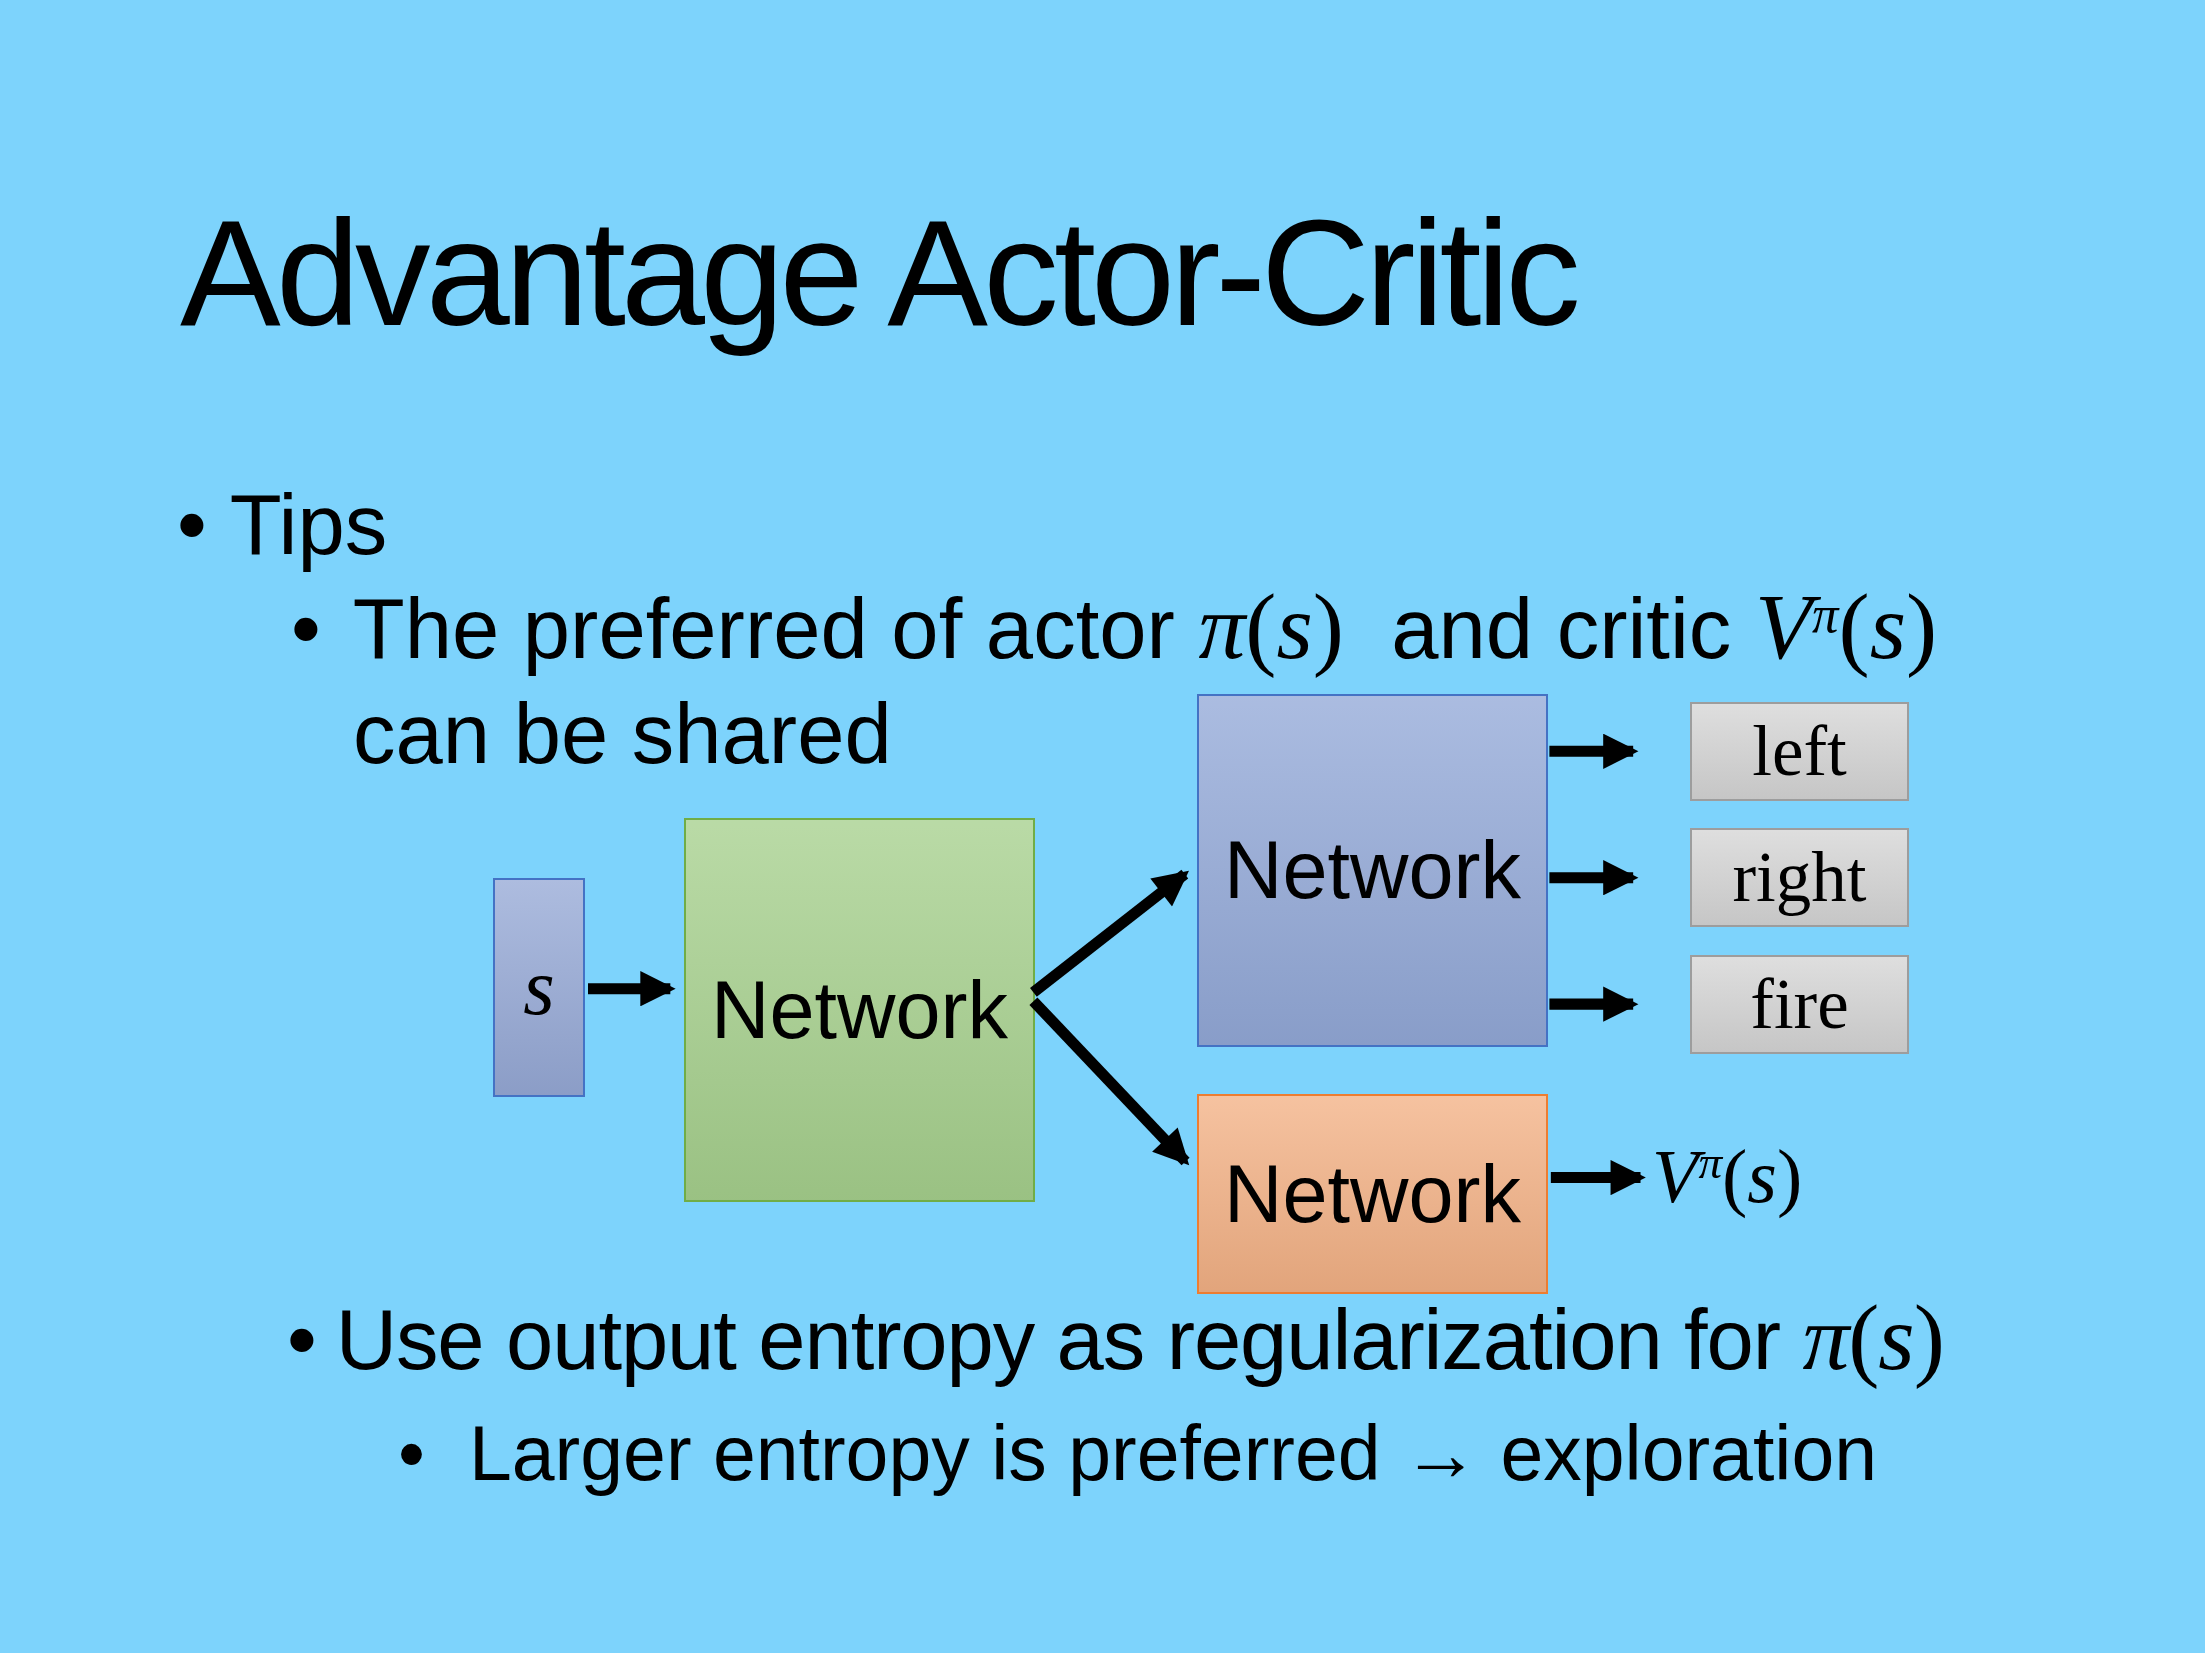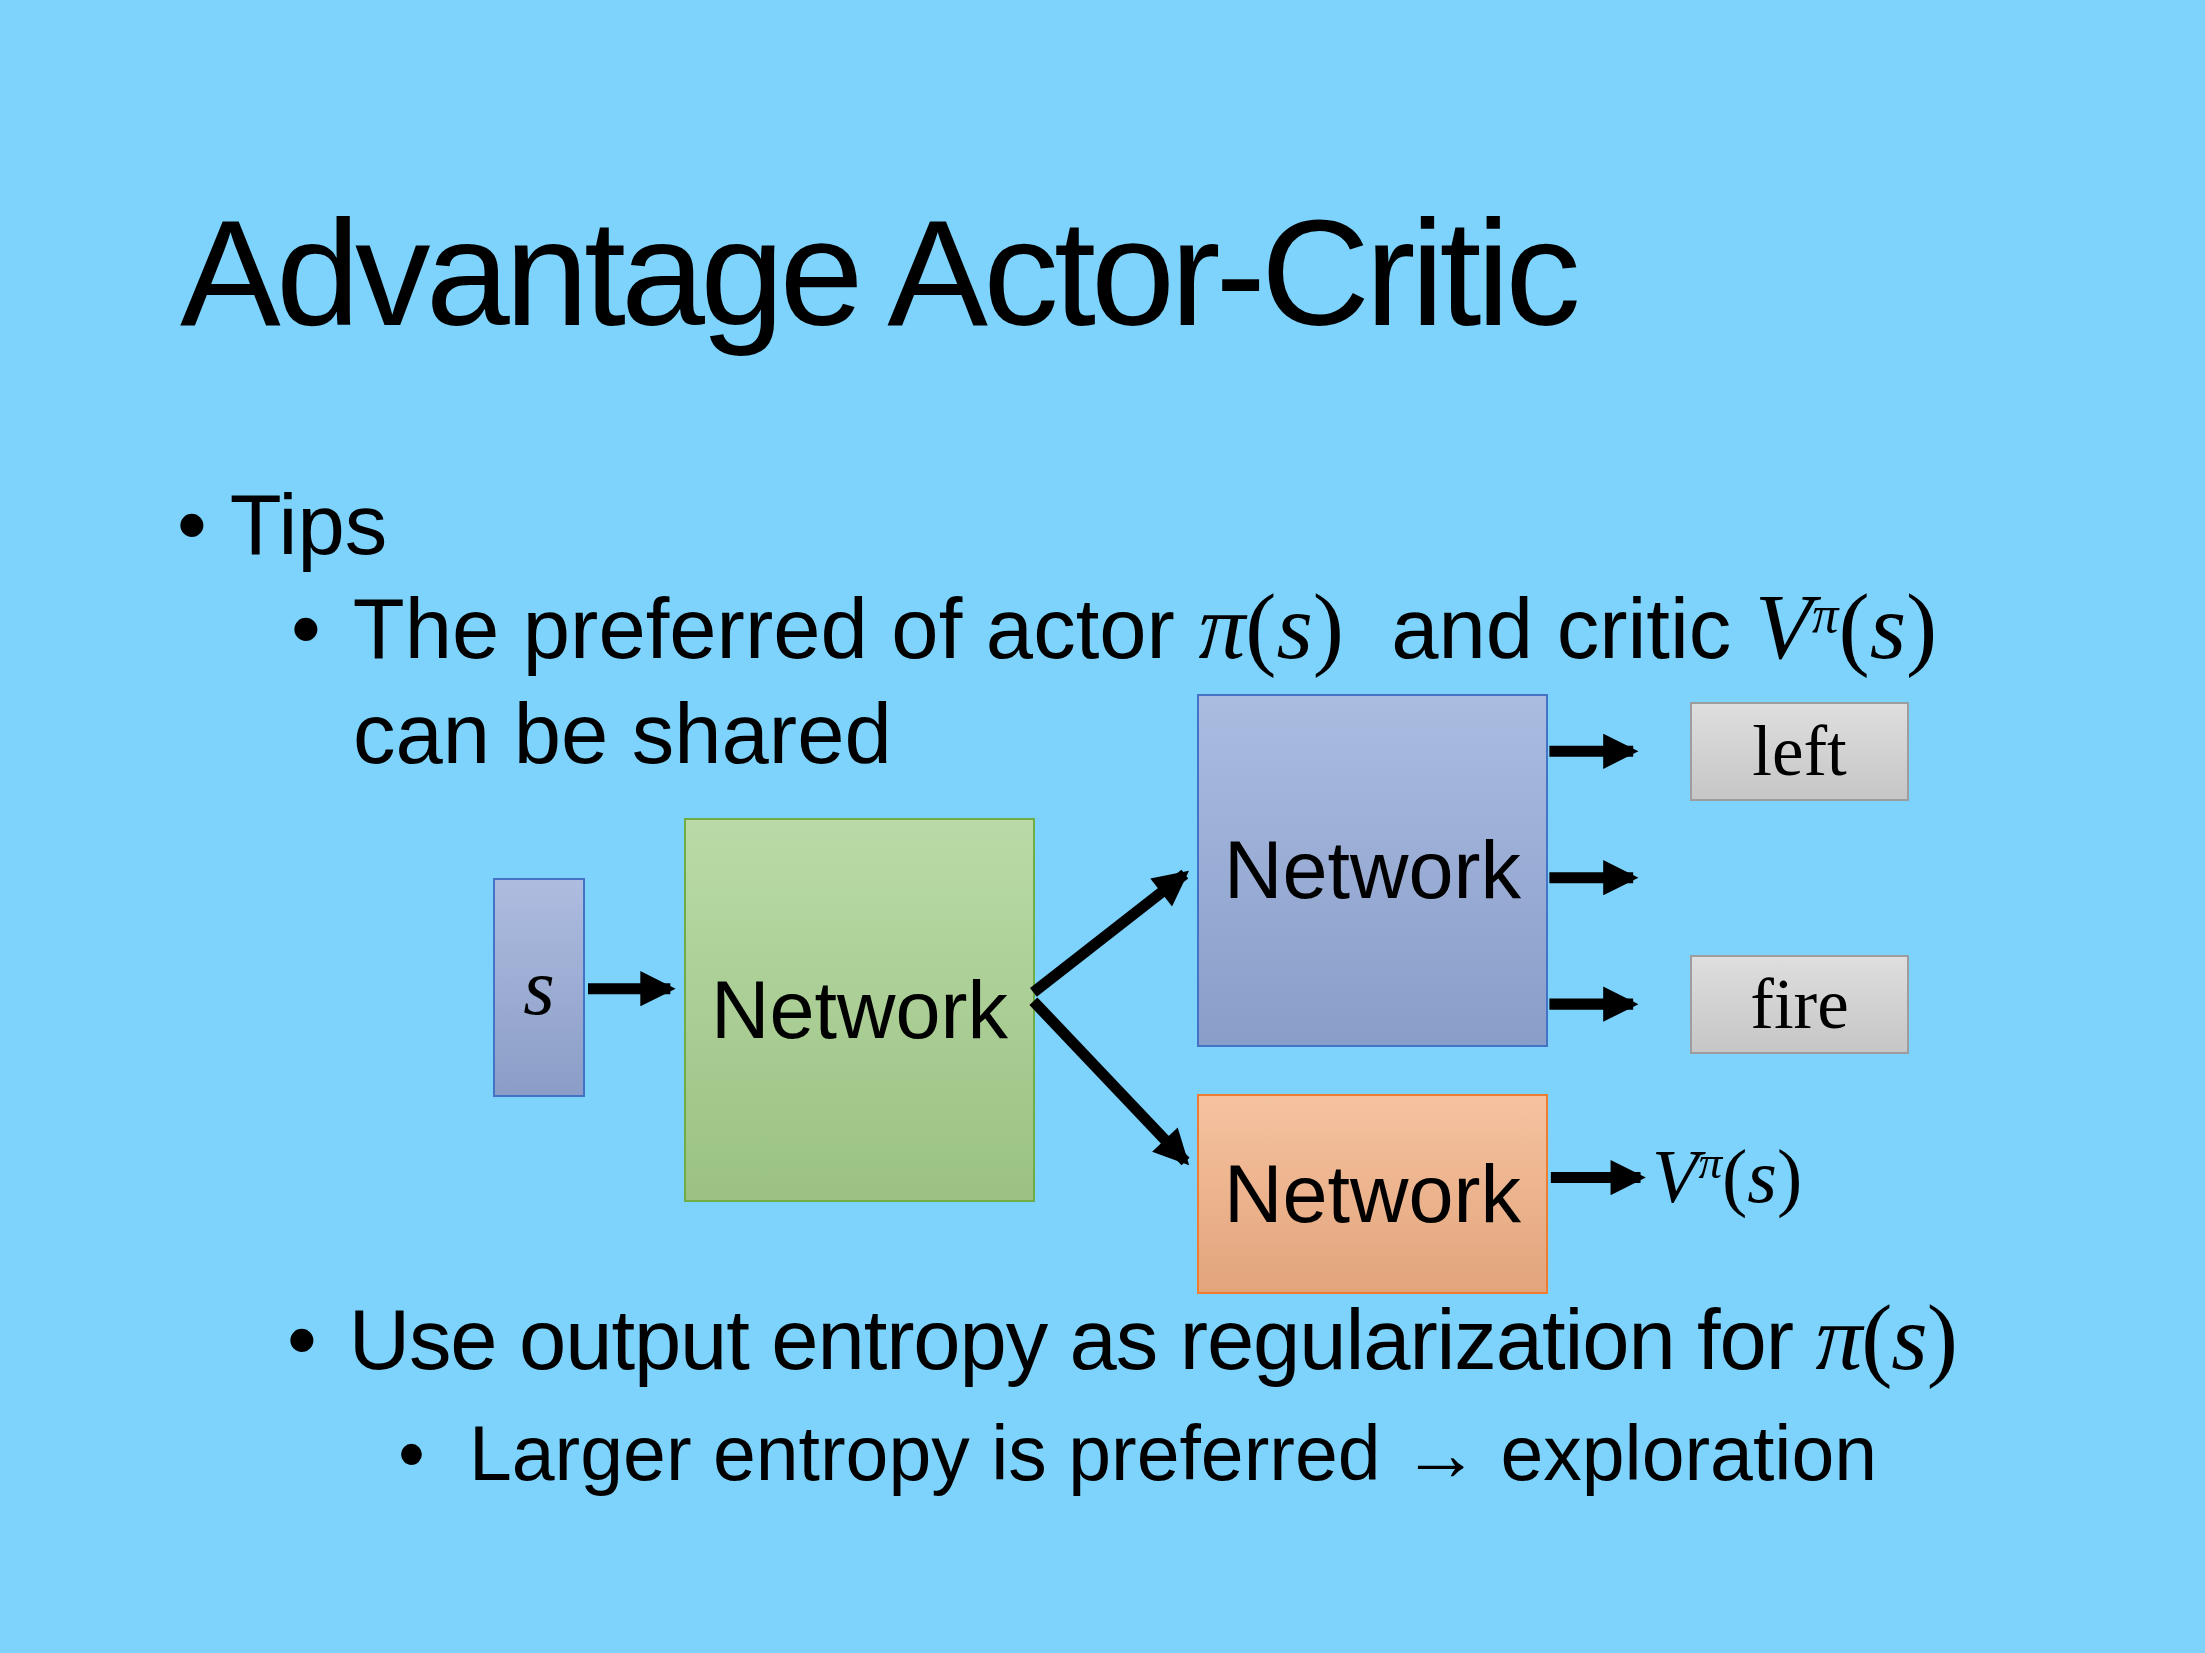--- a/index.html
+++ b/index.html
@@ -14,21 +14,21 @@
     font-weight:400;color:#000;white-space:nowrap;
   }
   .brow{position:absolute;white-space:nowrap;}
   .brow .dot{display:inline-block;}
   .b1{left:177px;top:472px;font-size:85px;line-height:105px;}
   .b1 .txt{margin-left:23px;}
   .b2a{left:291px;top:576px;font-size:85px;line-height:105px;white-space:normal;width:1882px;}
   .b2a .txt{margin-left:32px;}
   .b2a .wrap2{display:block;margin-left:62px;}
   .b2b{left:287px;top:1287px;font-size:85px;line-height:105px;letter-spacing:-1.1px;}
-  .b2b .txt{margin-left:33px;}
+  .b2b .txt{margin-left:20px;}
   .b3{left:398px;top:1405px;font-size:77px;line-height:96px;}
   .b3 .txt{margin-left:44px;}
   .mi{font-family:"Liberation Serif",serif;font-style:italic;font-size:1.1em;line-height:0;}
   .mp{font-family:"Liberation Serif",serif;font-style:normal;font-size:1.1em;line-height:0;}
   sup.msup{font-size:0.62em;vertical-align:0.5em;line-height:0;}
   
   .box{
     position:absolute;display:flex;align-items:center;justify-content:center;
     box-sizing:border-box;
     background-image:linear-gradient(to bottom, rgba(255,255,255,0.22), rgba(0,0,0,0.07));
@@ -103,20 +103,23 @@
     <span class="lbl net-lbl">Network</span>
   </div>
 
   <div class="box critic-box">
     <span class="lbl net-lbl">Network</span>
   </div>
 
   <div class="box action-box act-left">
     <span class="lbl">left</span>
   </div>
+  <div class="box action-box act-right">
+    <span class="lbl">right</span>
+  </div>
   <div class="box action-box act-fire">
     <span class="lbl">fire</span>
   </div>
 
   <div class="formula"><span>V</span><sup class="msup">π</sup><span class="paren">(</span><span>s</span><span class="paren">)</span></div>
 
   <svg class="arrows" width="2205" height="1654" viewBox="0 0 3000 2250">
     <defs>
       <marker id="ah" viewBox="0 0 10 10" refX="8.5" refY="5" markerWidth="3.8" markerHeight="3.2" orient="auto" markerUnits="strokeWidth">
         <path d="M0,0 L10,5 L0,10 z" fill="#000"></path>

